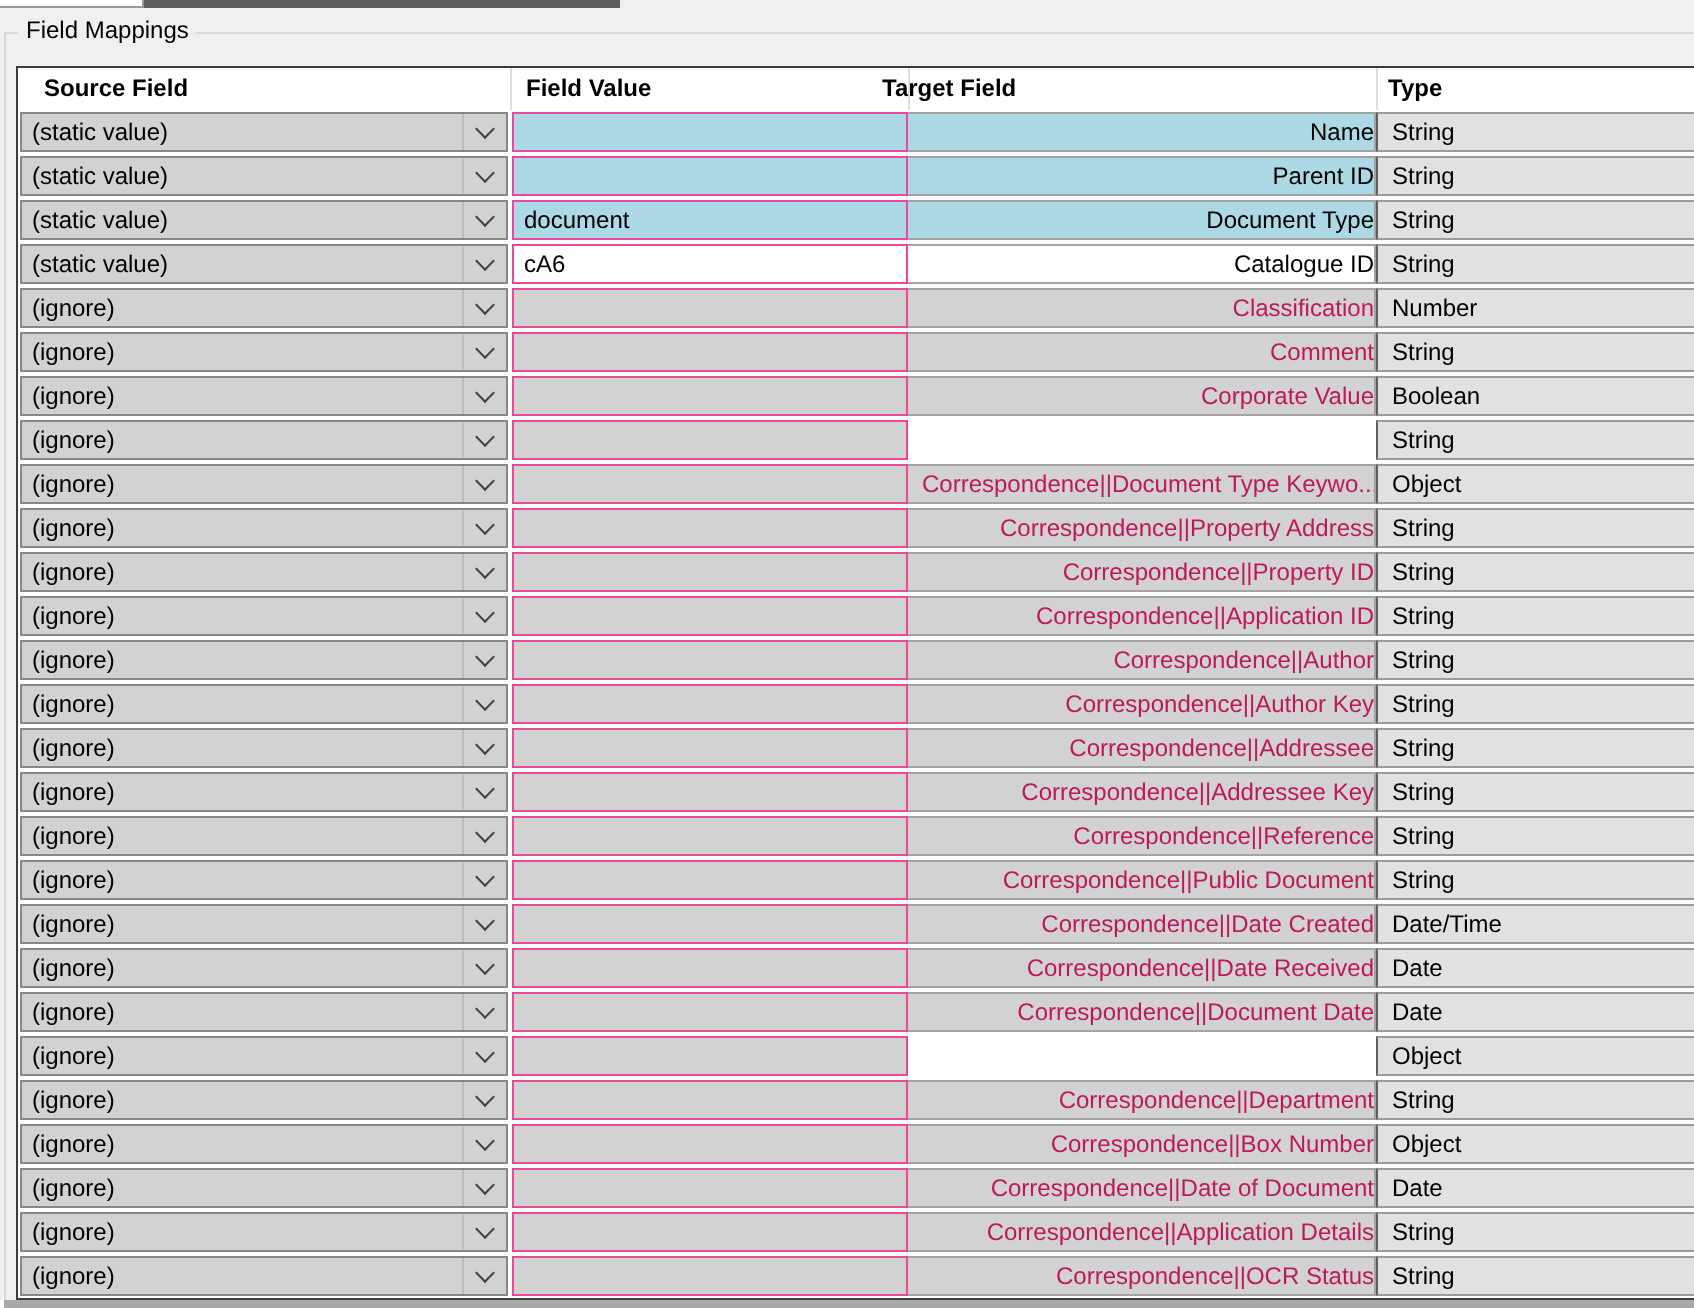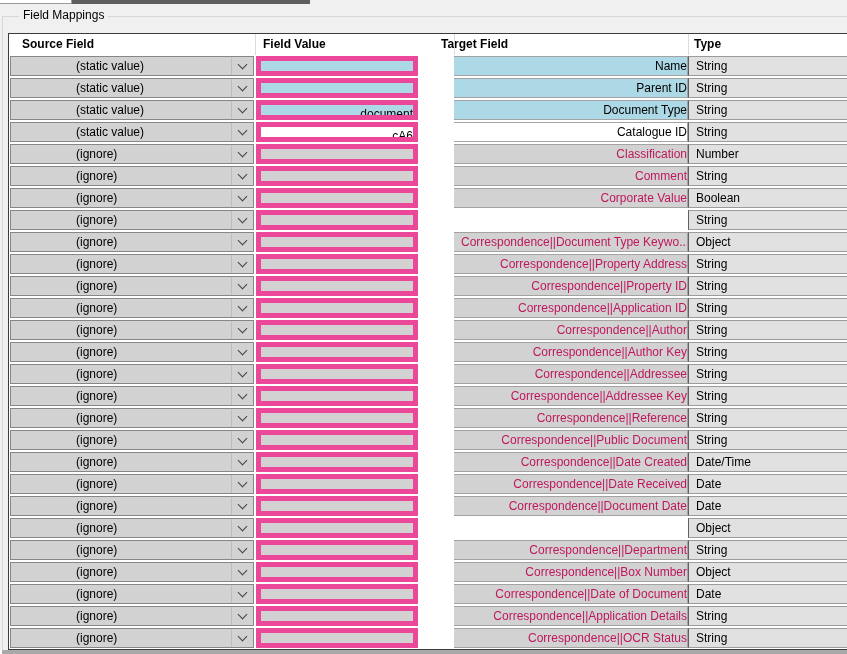--- a/index.html
+++ b/index.html
@@ -11,48 +11,48 @@
   .canvas{position:relative;width:847px;height:654px;background:#f0f0f0;overflow:hidden;}
 
   
   .top-edge-box{position:absolute;left:0;top:0;width:71px;height:3px;background:#ffffff;
     border-right:1px solid #9a9a9a;border-bottom:1px solid #9a9a9a;}
   .top-thumb{position:absolute;left:72px;top:0;width:238px;height:4px;background:#5e5e5e;}
 
   
   .groupbox-frame{position:absolute;left:2px;top:16px;width:852px;height:645px;
     border:1px solid #d8d8d8;box-sizing:border-box;}
-  .groupbox-label{position:absolute;left:19px;top:8px;padding:0 4px;background:#f0f0f0;
+  .groupbox-label{position:absolute;left:9px;top:8px;padding:0 4px;background:#f0f0f0;
     font-size:12px;color:#000;line-height:15px;}
 
   
   .grid{position:absolute;left:8px;top:33px;width:842px;height:617px;box-sizing:border-box;
     background:#ffffff;border:1px solid #3c3c3c;border-right:none;overflow:hidden;}
   .ghead{position:relative;height:21px;background:#ffffff;}
   .ghead .h{position:absolute;top:3px;font-size:12px;color:#000;white-space:nowrap;font-weight:bold;}
   .h0{left:13px}.h1{left:254px}.h2{left:432px}.h3{left:685px}
   .vsep{position:absolute;top:0;bottom:0;width:1px;background:#dcdcdc;}
   .s1{left:246px}.s2{left:445px}.s3{left:679px}
 
   .gbody{background:#ffffff;}
   .row{position:relative;height:22px;}
 
   
   .cb{position:absolute;left:1px;top:1px;width:244px;height:20px;box-sizing:border-box;
     background:#d2d2d2;border:1px solid #878787;display:flex;align-items:center;cursor:default;}
-  .cb .lbl{flex:1;padding-left:20px;font-size:12px;color:#000;white-space:nowrap;overflow:hidden;margin-left:45px;}
+  .cb .lbl{flex:1;padding-left:5px;font-size:12px;color:#000;white-space:nowrap;overflow:hidden;}
   .cb .chevbox{width:21px;align-self:stretch;border-left:1px solid #bdbdbd;
     display:flex;align-items:center;justify-content:center;}
   .chev{width:6px;height:6px;border-right:1px solid #424242;border-bottom:1px solid #424242;
     transform:rotate(45deg);margin-top:-3px;}
 
   
   .cell{position:absolute;top:1px;height:20px;box-sizing:border-box;font-size:12px;
     line-height:17px;white-space:nowrap;overflow:hidden;color:#000;}
-  .cell.val{left:247px;width:162px;border:5px solid #ec4899;padding:1px 0 0 5px;text-align:right;}
+  .cell.val{left:247px;width:198px;border:1px solid #ec4899;padding:1px 0 0 5px;}
   .cell.tgt{left:445px;width:234px;border:1px solid #a3a3a3;border-left:none;padding:1px 0 0 7px;text-align:right;}
   .cell.typ{left:679px;width:162px;background:#e1e1e1;border-top:1px solid #9b9b9b;
     border-bottom:1px solid #9b9b9b;border-left:1px solid #5f5f5f;padding:1px 0 0 7px;}
 
   .st-blue{background:#add8e6;}
   .st-white{background:#ffffff;}
   .st-ignored{background:#d2d2d2;}
   .tgt.st-ignored{color:#be185d;}
 
   

